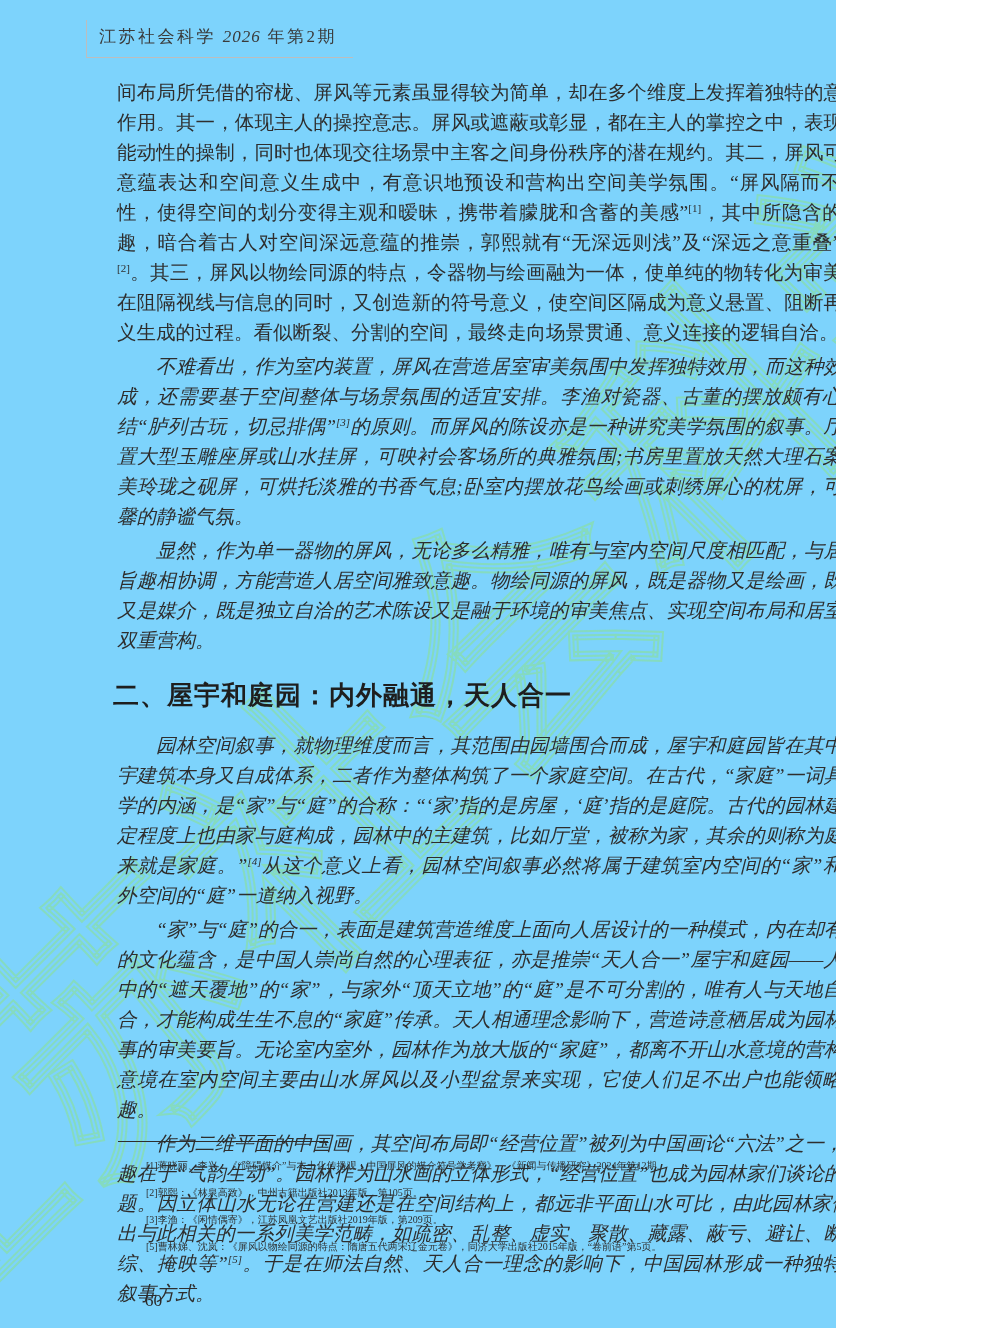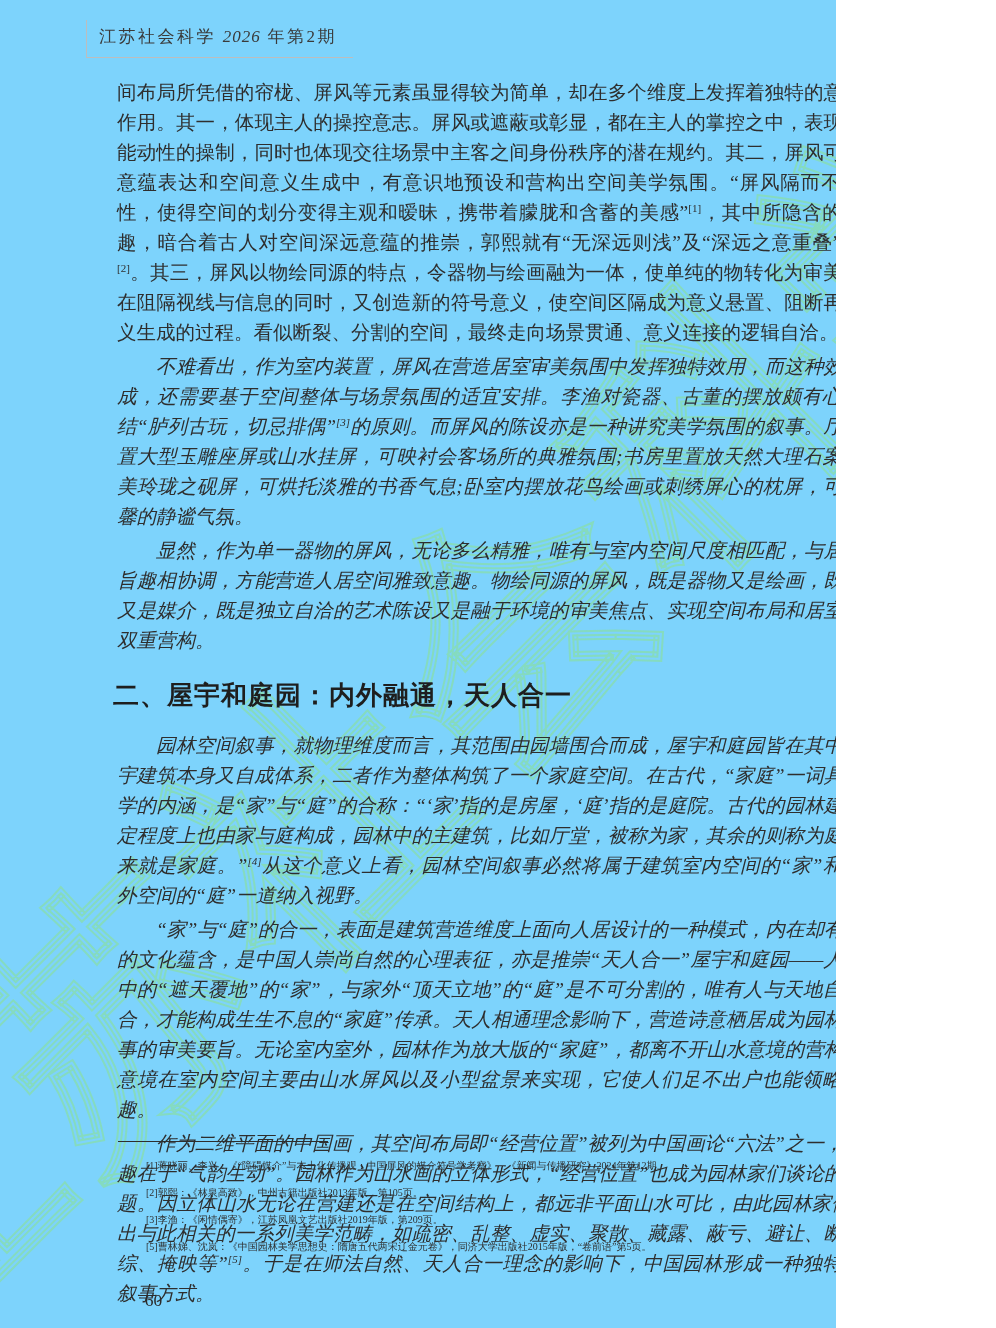--- a/index.html
+++ b/index.html
@@ -95,18 +95,18 @@
       <p class="indent">“家”与“庭”的合一，表面是建筑营造维度上面向人居设计的一种模式，内在却有着深刻的文化蕴含，是中国人崇尚自然的心理表征，亦是推崇“天人合一”屋宇和庭园——人居于其中的“遮天覆地”的“家”，与家外“顶天立地”的“庭”是不可分割的，唯有人与天地自然的密合，才能构成生生不息的“家庭”传承。天人相通理念影响下，营造诗意栖居成为园林空间叙事的审美要旨。无论室内室外，园林作为放大版的“家庭”，都离不开山水意境的营构。这一意境在室内空间主要由山水屏风以及小型盆景来实现，它使人们足不出户也能领略山水意趣。</p>
       <p class="indent">作为二维平面的中国画，其空间布局即“经营位置”被列为中国画论“六法”之一，审美旨趣在于“气韵生动”。园林作为山水画的立体形式，“经营位置”也成为园林家们谈论的重要命题。因立体山水无论在营建还是在空间结构上，都远非平面山水可比，由此园林家们“还提出与此相关的一系列美学范畴，如疏密、乱整、虚实、聚散、藏露、蔽亏、避让、断续、错综、掩映等”<sup>[5]</sup>。于是在师法自然、天人合一理念的影响下，中国园林形成一种独特的空间叙事方式。</p>
     </div>
 
   <div class="footnote-sep"></div>
 
   <div class="footnotes" id="footnotes">
       <div class="fn"><span>[1]</span><span>蒋晓丽、李兴：《“障碍媒介”与本土化传播观：中国屏风的媒介符号学考察》，《新闻与传播研究》2024年第12期。</span></div>
       <div class="fn"><span>[2]</span><span>郭熙：《林泉高致》，中州古籍出版社2013年版，第105页。</span></div>
       <div class="fn"><span>[3]</span><span>李渔：《闲情偶寄》，江苏凤凰文艺出版社2019年版，第209页。</span></div>
-      <div class="fn"><span>[5]</span><span>曹林娣、沈岚：《中国园林美学思想史：隋唐五代两宋辽金元卷》，同济大学出版社2015年版，“卷前语”第5页。</span></div>
+      <div class="fn"><span>[5]</span><span>曹林娣、沈岚：《屏风以物绘同源的特点：隋唐五代两宋辽金元卷》，同济大学出版社2015年版，“卷前语”第5页。</span></div>
     </div>
 
   <div class="pagenum"><span class="dot">·</span><span>60</span><span class="dot">·</span></div>
 
 </div>
 
 </body></html>

